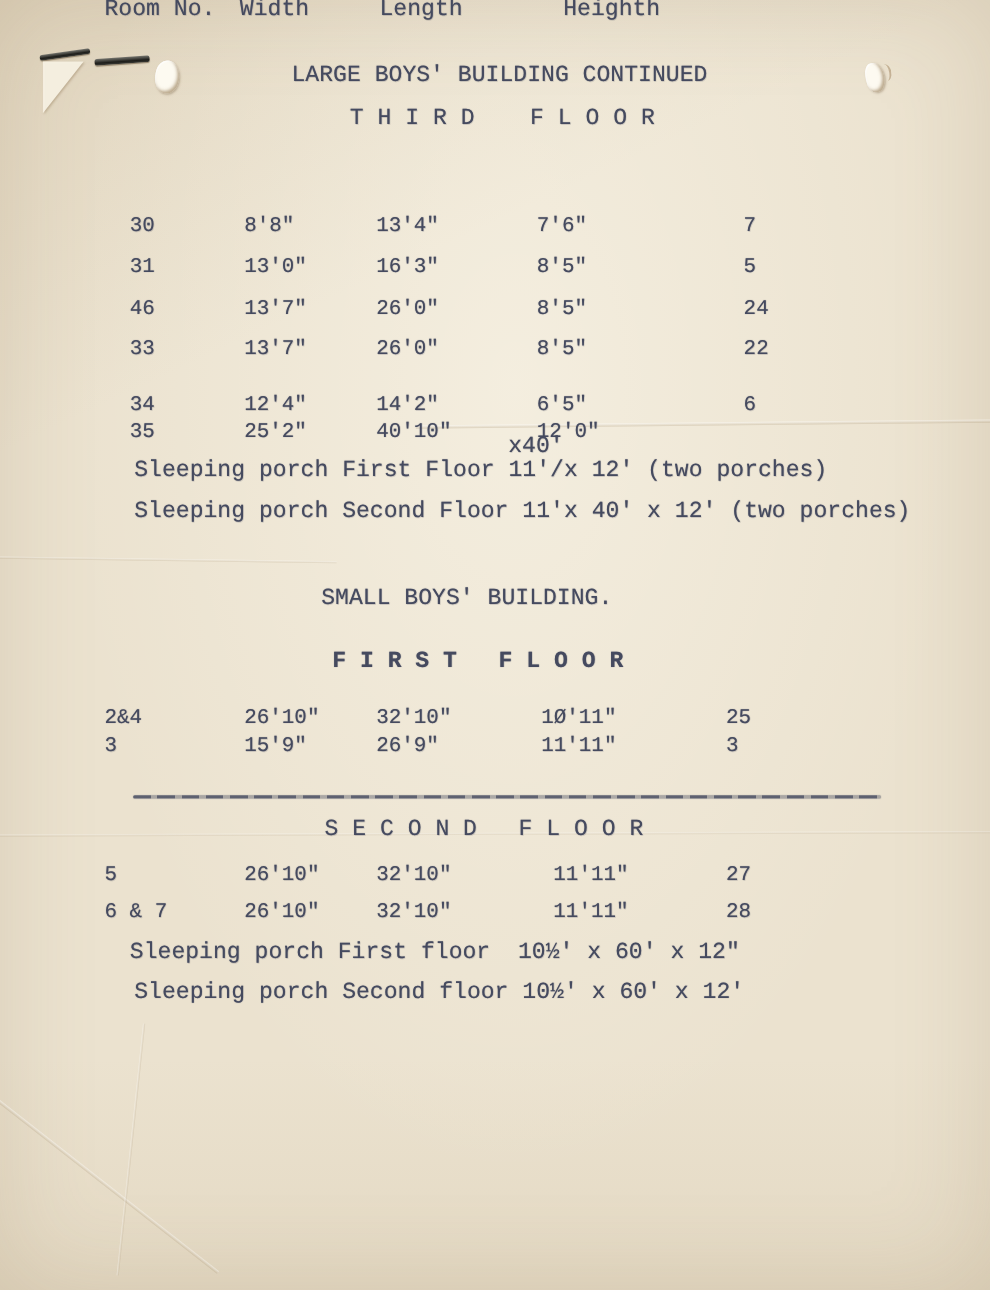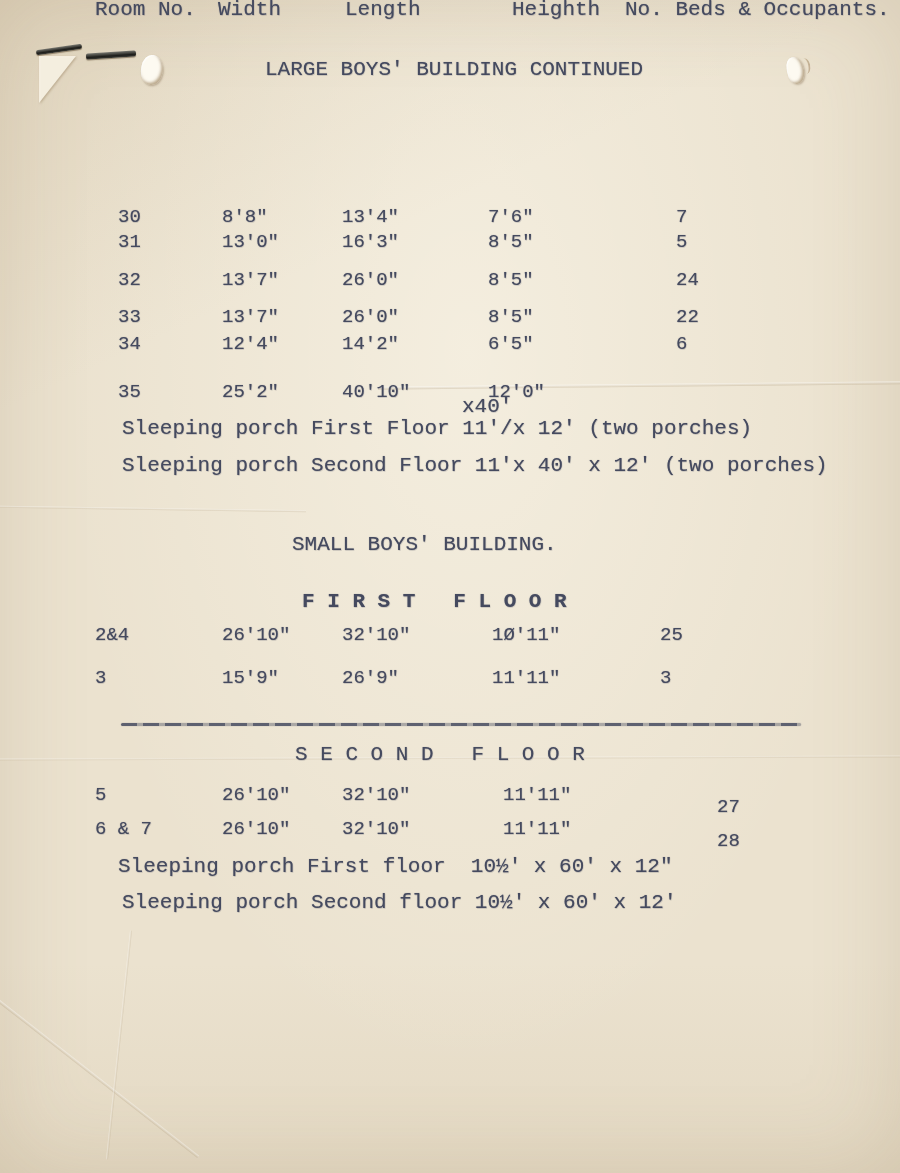--- a/index.html
+++ b/index.html
@@ -43,21 +43,21 @@
   .sec-first{top:625px;height:95px;}
   .sec-second{top:785px;height:75px;}
   .row{position:absolute;left:0;width:900px;height:22px;}
   .cell{
     position:absolute;
     font-size:19px;line-height:20px;white-space:pre;
     text-shadow: 0 0 1px rgba(69,74,95,0.55), 0.6px 0.6px 0 rgba(69,74,95,0.14);
   }
   .sec-third  .c1{left:118px;} .sec-third  .c2{left:222px;} .sec-third  .c3{left:342px;} .sec-third  .c4{left:488px;} .sec-third  .c5{left:676px;}
   .sec-first  .c1{left:95px;}  .sec-first  .c2{left:222px;} .sec-first  .c3{left:342px;} .sec-first  .c4{left:492px;} .sec-first  .c5{left:660px;}
-  .sec-second .c1{left:95px;}  .sec-second .c2{left:222px;} .sec-second .c3{left:342px;} .sec-second .c4{left:503px;} .sec-second .c5{left:717px;margin-top:12px;}
+  .sec-second .c1{left:95px;}  .sec-second .c2{left:222px;} .sec-second .c3{left:342px;} .sec-second .c4{left:503px;} .sec-second .c5{left:660px;}
   
   .divider{
     position:absolute;left:121px;top:723px;width:680px;height:3px;
     background:repeating-linear-gradient(90deg,
       rgba(69,74,95,0.85) 0 16px, rgba(69,74,95,0.40) 16px 22px);
     border-radius:2px;
     box-shadow:0 0 1px rgba(69,74,95,0.5);
   }
   
   .staple-bar{position:absolute;border-radius:2px;
@@ -105,59 +105,59 @@
   <div class="tear"></div>
   <div class="hole hole-l"></div>
   <div class="hole hole-r"></div>
   <div class="crease crease-a"></div>
   <div class="crease crease-b"></div>
   <div class="crease crease-c"></div>
   <div class="crease crease-d"></div>
   <div class="crease crease-e"></div>
 
   <div class="t title1">LARGE BOYS' BUILDING CONTINUED</div>
+  <div class="t title2">T H I R D    F L O O R</div>
 
   <div class="thead">
     <span class="t h1">Room No.</span>
     <span class="t h2">Width</span>
     <span class="t h3">Length</span>
     <span class="t h4">Heighth</span>
-    <span class="t h5">No. Beds &amp; Occupants.</span>
   </div>
 
   <div class="rows sec-third">
-      <div class="row" style="top: 12px;">
+      <div class="row" style="top: 0px;">
         <span class="cell c1">30</span>
         <span class="cell c2">8'8"</span>
         <span class="cell c3">13'4"</span>
         <span class="cell c4">7'6"</span>
         <span class="cell c5">7</span>
       </div>
       <div class="row" style="top: 37px;">
         <span class="cell c1">31</span>
         <span class="cell c2">13'0"</span>
         <span class="cell c3">16'3"</span>
         <span class="cell c4">8'5"</span>
         <span class="cell c5">5</span>
       </div>
       <div class="row" style="top: 75px;">
-        <span class="cell c1">32</span>
+        <span class="cell c1">46</span>
         <span class="cell c2">13'7"</span>
         <span class="cell c3">26'0"</span>
         <span class="cell c4">8'5"</span>
         <span class="cell c5">24</span>
       </div>
       <div class="row" style="top: 112px;">
         <span class="cell c1">33</span>
         <span class="cell c2">13'7"</span>
         <span class="cell c3">26'0"</span>
         <span class="cell c4">8'5"</span>
         <span class="cell c5">22</span>
       </div>
-      <div class="row" style="top: 139px;">
+      <div class="row" style="top: 163px;">
         <span class="cell c1">34</span>
         <span class="cell c2">12'4"</span>
         <span class="cell c3">14'2"</span>
         <span class="cell c4">6'5"</span>
         <span class="cell c5">6</span>
       </div>
       <div class="row" style="top: 187px;">
         <span class="cell c1">35</span>
         <span class="cell c2">25'2"</span>
         <span class="cell c3">40'10"</span>
@@ -167,21 +167,21 @@
     </div>
 
   <div class="t x40">x40'</div>
   <div class="t porchL1">Sleeping porch First Floor 11'/x 12' (two porches)</div>
   <div class="t porchL2">Sleeping porch Second Floor 11'x 40' x 12' (two porches)</div>
 
   <div class="t small-title">SMALL BOYS' BUILDING.</div>
 
   <div class="t first-heading">F I R S T   F L O O R</div>
   <div class="rows sec-first">
-      <div class="row" style="top: 0px;">
+      <div class="row" style="top: 17px;">
         <span class="cell c1">2&amp;4</span>
         <span class="cell c2">26'10"</span>
         <span class="cell c3">32'10"</span>
         <span class="cell c4">1Ø'11"</span>
         <span class="cell c5">25</span>
       </div>
       <div class="row" style="top: 43px;">
         <span class="cell c1">3</span>
         <span class="cell c2">15'9"</span>
         <span class="cell c3">26'9"</span>

